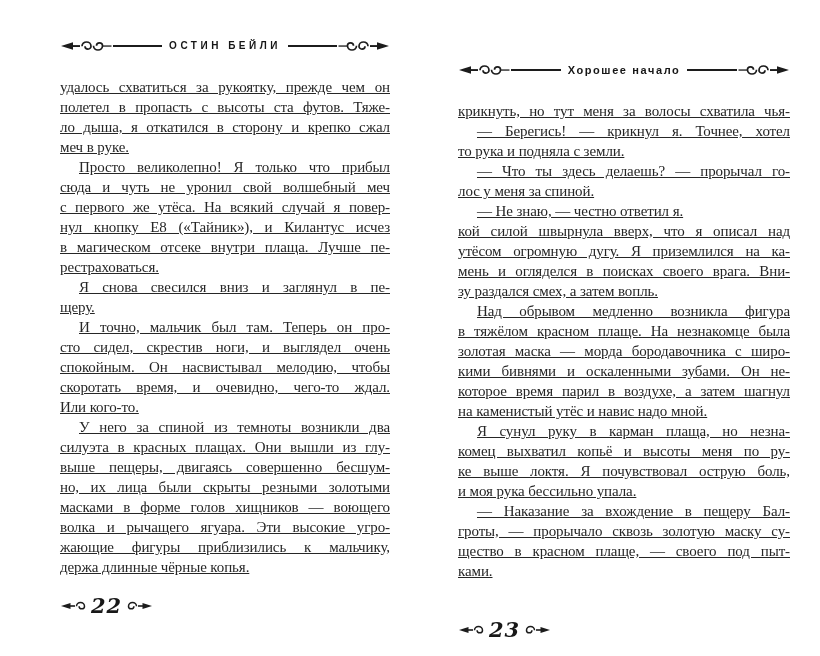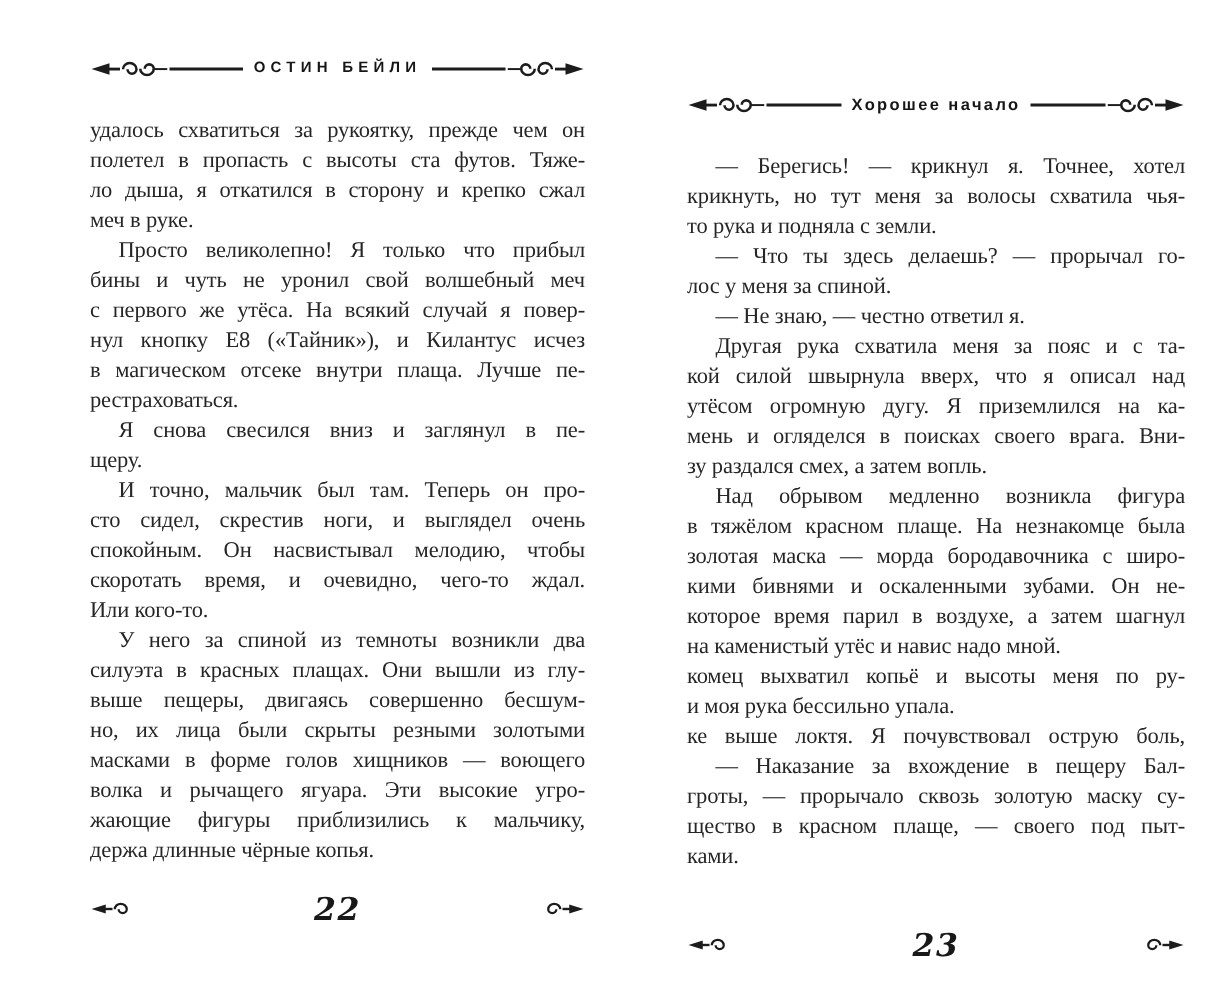--- a/index.html
+++ b/index.html
@@ -44,32 +44,33 @@
 
   
   .page-body {
     position: absolute;
     top: 77px; left: 0; right: 0;
     color: #262626;
     font-family: "Liberation Serif", "DejaVu Serif", serif;
     font-size: 15px;
     line-height: 20px;
     letter-spacing: -0.1px;
+    text-decoration: underline;
   }
   .para { margin: 0; }
   .line { text-align: justify; text-align-last: justify; white-space: normal; }
   .line.last { text-align-last: auto; }
   .para.indent .line.first { text-indent: 19px; }
 
   
   .page-footer {
     position: absolute;
     bottom: 40px; left: 0; right: 0;
     display: flex;
-    justify-content: space-between;
+    justify-content: flex-start;
     align-items: center;
     gap: 4px;
   }
   .page-number {
     font-family: "DejaVu Serif", serif;
     font-style: italic;
     font-weight: bold;
     font-size: 21px;
     color: #181818;
     line-height: 1;
@@ -117,21 +118,21 @@
 
     <div class="page-body">
         <div class="para">
           <div class="line first">удалось схватиться за рукоятку, прежде чем он</div>
           <div class="line">полетел в пропасть с высоты ста футов. Тяже-</div>
           <div class="line">ло дыша, я откатился в сторону и крепко сжал</div>
           <div class="line last">меч в руке.</div>
         </div>
         <div class="para indent">
           <div class="line first">Просто великолепно! Я только что прибыл</div>
-          <div class="line">бины и чуть не уронил свой волшебный меч</div>
+          <div class="line">сюда и чуть не уронил свой волшебный меч</div>
           <div class="line">с первого же утёса. На всякий случай я повер-</div>
           <div class="line">нул кнопку Е8 («Тайник»), и Килантус исчез</div>
           <div class="line">в магическом отсеке внутри плаща. Лучше пе-</div>
           <div class="line last">рестраховаться.</div>
         </div>
         <div class="para indent">
           <div class="line first">Я снова свесился вниз и заглянул в пе-</div>
           <div class="line last">щеру.</div>
         </div>
         <div class="para indent">
@@ -176,50 +177,50 @@
       <div class="flourish">
         <div class="rule"></div>
         <svg class="flip" width="53" height="14" viewBox="0 0 53 14">
             <use href="#curl-arrow-large"></use>
           </svg>
       </div>
     </div>
 
     <div class="page-body">
         <div class="para indent">
+          <div class="line">крикнуть, но тут меня за волосы схватила чья-</div>
           <div class="line first">— Берегись! — крикнул я. Точнее, хотел</div>
-          <div class="line">крикнуть, но тут меня за волосы схватила чья-</div>
           <div class="line last">то рука и подняла с земли.</div>
         </div>
         <div class="para indent">
           <div class="line first">— Что ты здесь делаешь? — прорычал го-</div>
           <div class="line last">лос у меня за спиной.</div>
         </div>
         <div class="para indent">
           <div class="line first last">— Не знаю, — честно ответил я.</div>
         </div>
         <div class="para indent">
-          <div class="line first">Другая рука схватила меня за пояс и с та-</div>
           <div class="line">кой силой швырнула вверх, что я описал над</div>
           <div class="line">утёсом огромную дугу. Я приземлился на ка-</div>
           <div class="line">мень и огляделся в поисках своего врага. Вни-</div>
           <div class="line last">зу раздался смех, а затем вопль.</div>
         </div>
         <div class="para indent">
           <div class="line first">Над обрывом медленно возникла фигура</div>
           <div class="line">в тяжёлом красном плаще. На незнакомце была</div>
           <div class="line">золотая маска — морда бородавочника с широ-</div>
           <div class="line">кими бивнями и оскаленными зубами. Он не-</div>
           <div class="line">которое время парил в воздухе, а затем шагнул</div>
           <div class="line last">на каменистый утёс и навис надо мной.</div>
         </div>
         <div class="para indent">
+          <div class="line first">Я сунул руку в карман плаща, но незна-</div>
           <div class="line">комец выхватил копьё и высоты меня по ру-</div>
+          <div class="line">ке выше локтя. Я почувствовал острую боль,</div>
           <div class="line last">и моя рука бессильно упала.</div>
-          <div class="line">ке выше локтя. Я почувствовал острую боль,</div>
         </div>
         <div class="para indent">
           <div class="line first">— Наказание за вхождение в пещеру Бал-</div>
           <div class="line">гроты, — прорычало сквозь золотую маску су-</div>
           <div class="line">щество в красном плаще, — своего под пыт-</div>
           <div class="line last">ками.</div>
         </div>
       </div>
 
     <div class="page-footer">

